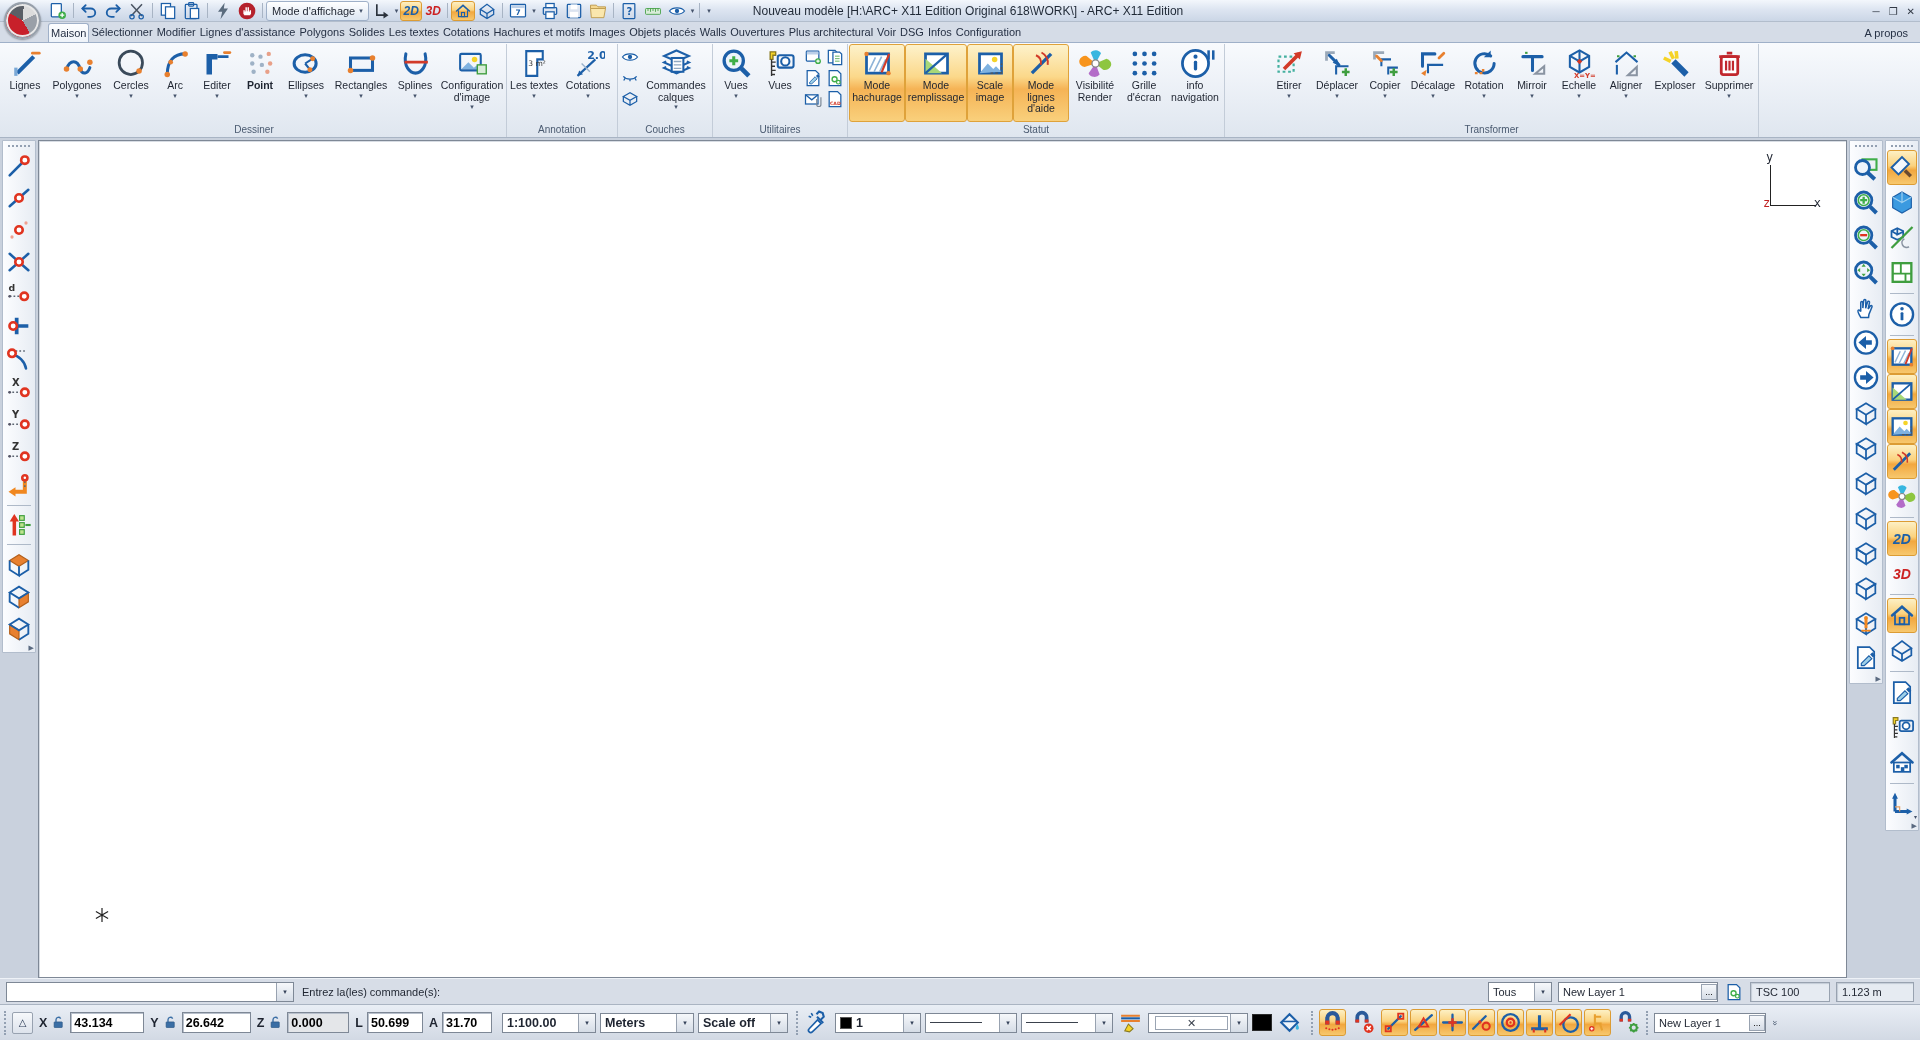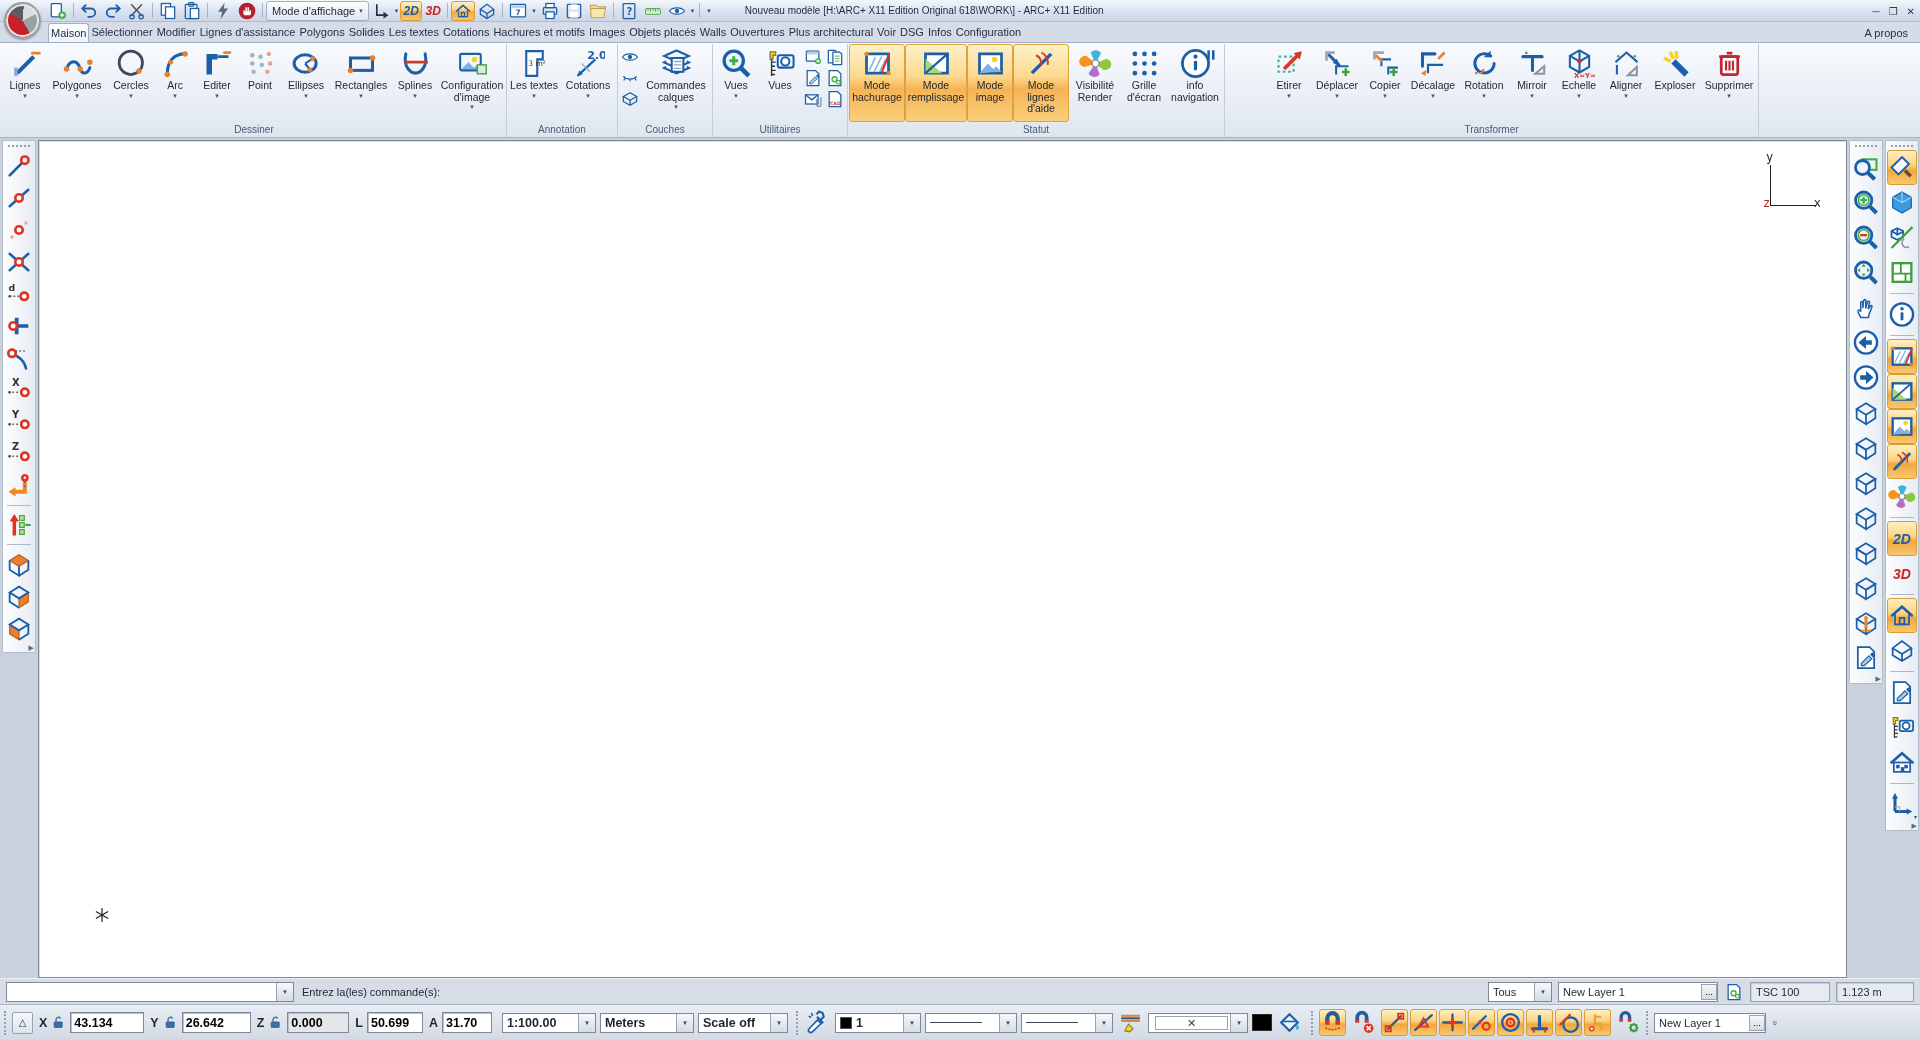--- a/index.html
+++ b/index.html
@@ -10,21 +10,21 @@
 .titlebar{height:22px;display:flex;align-items:center;background:linear-gradient(#f3f7fc,#dde5f1 45%,#cbd6e6);border-bottom:1px solid #b2bdcc;padding-left:46px;position:relative;z-index:4}
 .logo{position:absolute;left:4px;top:2px;width:37px;height:37px;border-radius:50%;z-index:9;border:2px solid #97a0ab;background:conic-gradient(from 150deg,#c8202a 0 150deg,#5a5f66 150deg 215deg,#dcdcdc 215deg 275deg,#9aa0a8 275deg 360deg);box-shadow:0 1px 2px rgba(0,0,0,.35), inset 0 0 0 2px #e8e8e8}
 .qbtn{height:20px;min-width:22px;display:flex;align-items:center;justify-content:center;border-radius:3px;gap:2px;padding:0 2px;cursor:default}
 .qbtn svg{width:16px;height:16px}
 .qsep{width:1px;height:15px;background:#a8b4c4;margin:0 3px}
 .qdd{border:1px solid #9fb0c8;background:linear-gradient(#ffffff,#dce6f2);padding:0 5px;font-size:11px}
 .qarr{font-size:7px;color:#45536b;margin-left:2px}
 .qtxt span{font-weight:bold;font-size:12px;font-style:italic}
 .qactive{background:linear-gradient(#fdf0c4,#fbd27e 45%,#f2a73f 55%,#f7c86e);border:1px solid #dc9c34}
 .qovf{font-size:7px;color:#45536b;padding:0 4px}
-.wtitle{margin-left:30px;font-size:10px;color:#1f2936;white-space:nowrap}
+.wtitle{margin-left:38px;font-size:12px;color:#1f2936;white-space:nowrap}
 .winbtns{position:absolute;right:5px;top:0;height:22px;display:flex;align-items:center;gap:9px;color:#323a46;font-size:10px}
 .winbtns span{cursor:default}
 
 .tabrow{height:20px;display:flex;align-items:flex-end;padding-left:48px;background:#d5dce7}
 .tab{padding:3px 2px 3px;color:#253044;white-space:nowrap;cursor:default}
 .tab.active{background:linear-gradient(#fdfeff,#eef3f9);border:1px solid #9fb0c8;border-bottom:none;border-radius:3px 3px 0 0}
 .apropos{margin-left:auto;margin-right:12px;padding-bottom:3px;color:#253044}
 
 .ribbon{height:96px;background:linear-gradient(#f8fafd,#e9eef5 60%,#dfe6ef);border-top:1px solid #9fb0c8;border-bottom:1px solid #a8b4c4;display:flex;align-items:stretch;padding:1px 0 0 2px;overflow:hidden}
 .rgroup{display:flex;flex-direction:column;border-right:1px solid #c3ccd8;padding:0 1px;position:relative}
@@ -336,21 +336,21 @@
             <div class="ricon">
               <svg class="ic" viewBox="0 0 24 24" style="width:100%;height:100%">
                 <path d="M6 20V7h6" stroke="#1c5fa8" stroke-width="4" fill="none"></path>
                 <path d="M12 7h8" stroke="#1c5fa8" stroke-width="2"></path>
                 <path d="M17 4h4" class="sO"></path>
               </svg>
             </div>
             <span class="rlab">Editer</span>
             <span class="rarr">▾</span>
           </div>
-          <div class="rbtn" style="width: 42px;">
+          <div class="rbtn" style="width: 42px; font-weight: bold;">
             <div class="ricon">
               <svg class="ic" viewBox="0 0 24 24" style="width:100%;height:100%">
                 <g fill="#9fb2c6">
                   <circle cx="6" cy="6" r="1.6"></circle>
                   <circle cx="12" cy="7" r="1.6"></circle>
                   <circle cx="6" cy="12" r="1.6"></circle>
                   <circle cx="13" cy="13" r="1.6"></circle>
                   <circle cx="7" cy="18" r="1.6"></circle>
                 </g>
                 <g fill="#e8a088">
@@ -578,21 +578,21 @@
           </div>
           <div class="rbtn orange" style="width: 46px;">
             <div class="ricon">
               <svg class="ic" viewBox="0 0 24 24" style="width:100%;height:100%">
                 <rect x="4" y="5" width="16" height="14" fill="#fff" stroke="#1c5fa8" stroke-width="2"></rect>
                 <path d="M4 19l6-7 4 4 2-2 4 4z" fill="#7fb2e0"></path>
                 <circle cx="15" cy="9" r="2" fill="#f5d327"></circle>
                 <path d="M12 19h8v-7" stroke="#555" stroke-dasharray="2 1.5" fill="none"></path>
               </svg>
             </div>
-            <span class="rlab">Mode image</span>
+            <span class="rlab">Scale image</span>
             <span class="rarr"></span>
           </div>
           <div class="rbtn orange" style="width: 56px;">
             <div class="ricon">
               <svg class="ic" viewBox="0 0 24 24" style="width:100%;height:100%">
                 <path d="M5 19L19 5" stroke="#1c5fa8" stroke-width="2.4"></path>
                 <path d="M8 6q4.5 2 3.5 7M12 4q5.5 3 4.5 9" stroke="#d23a28" fill="none" stroke-width="1.4"></path>
               </svg>
             </div>
             <span class="rlab">Mode lignes d'aide</span>

